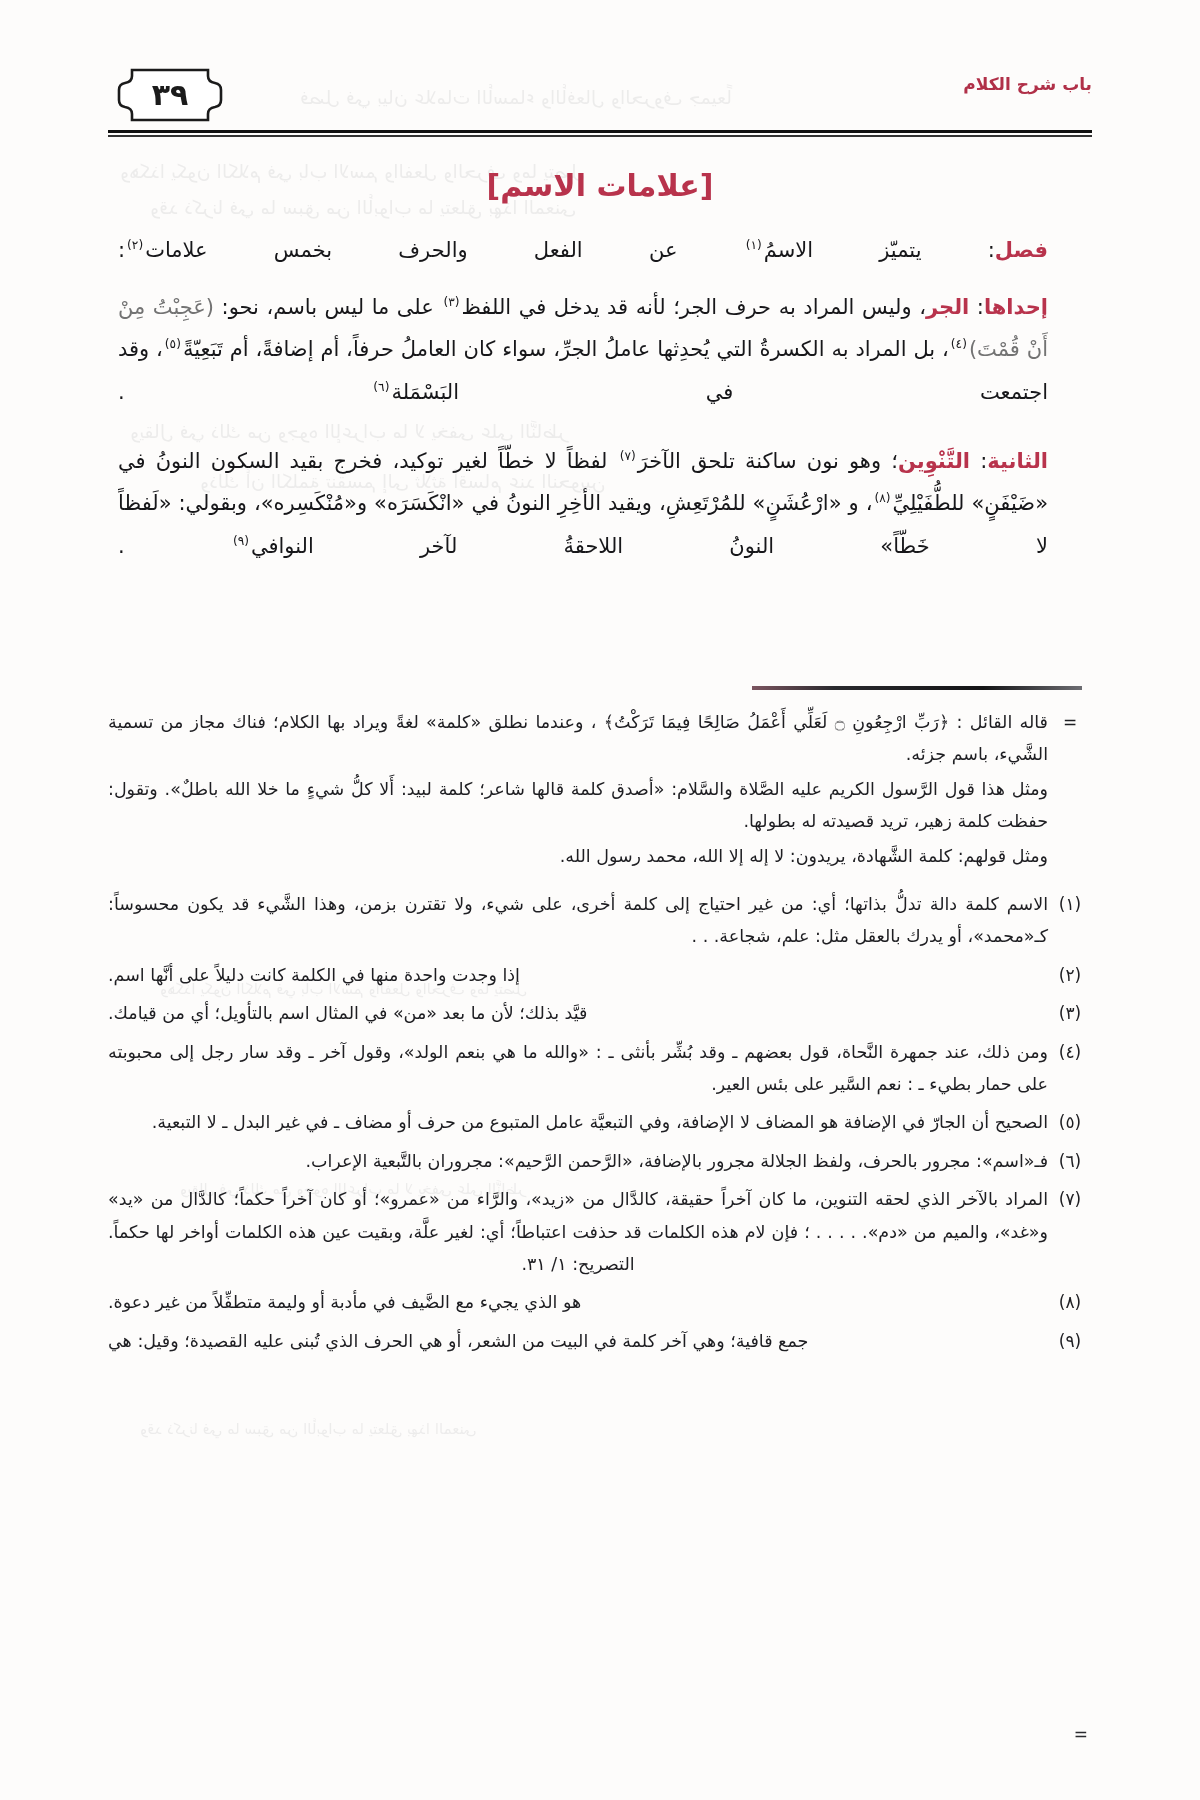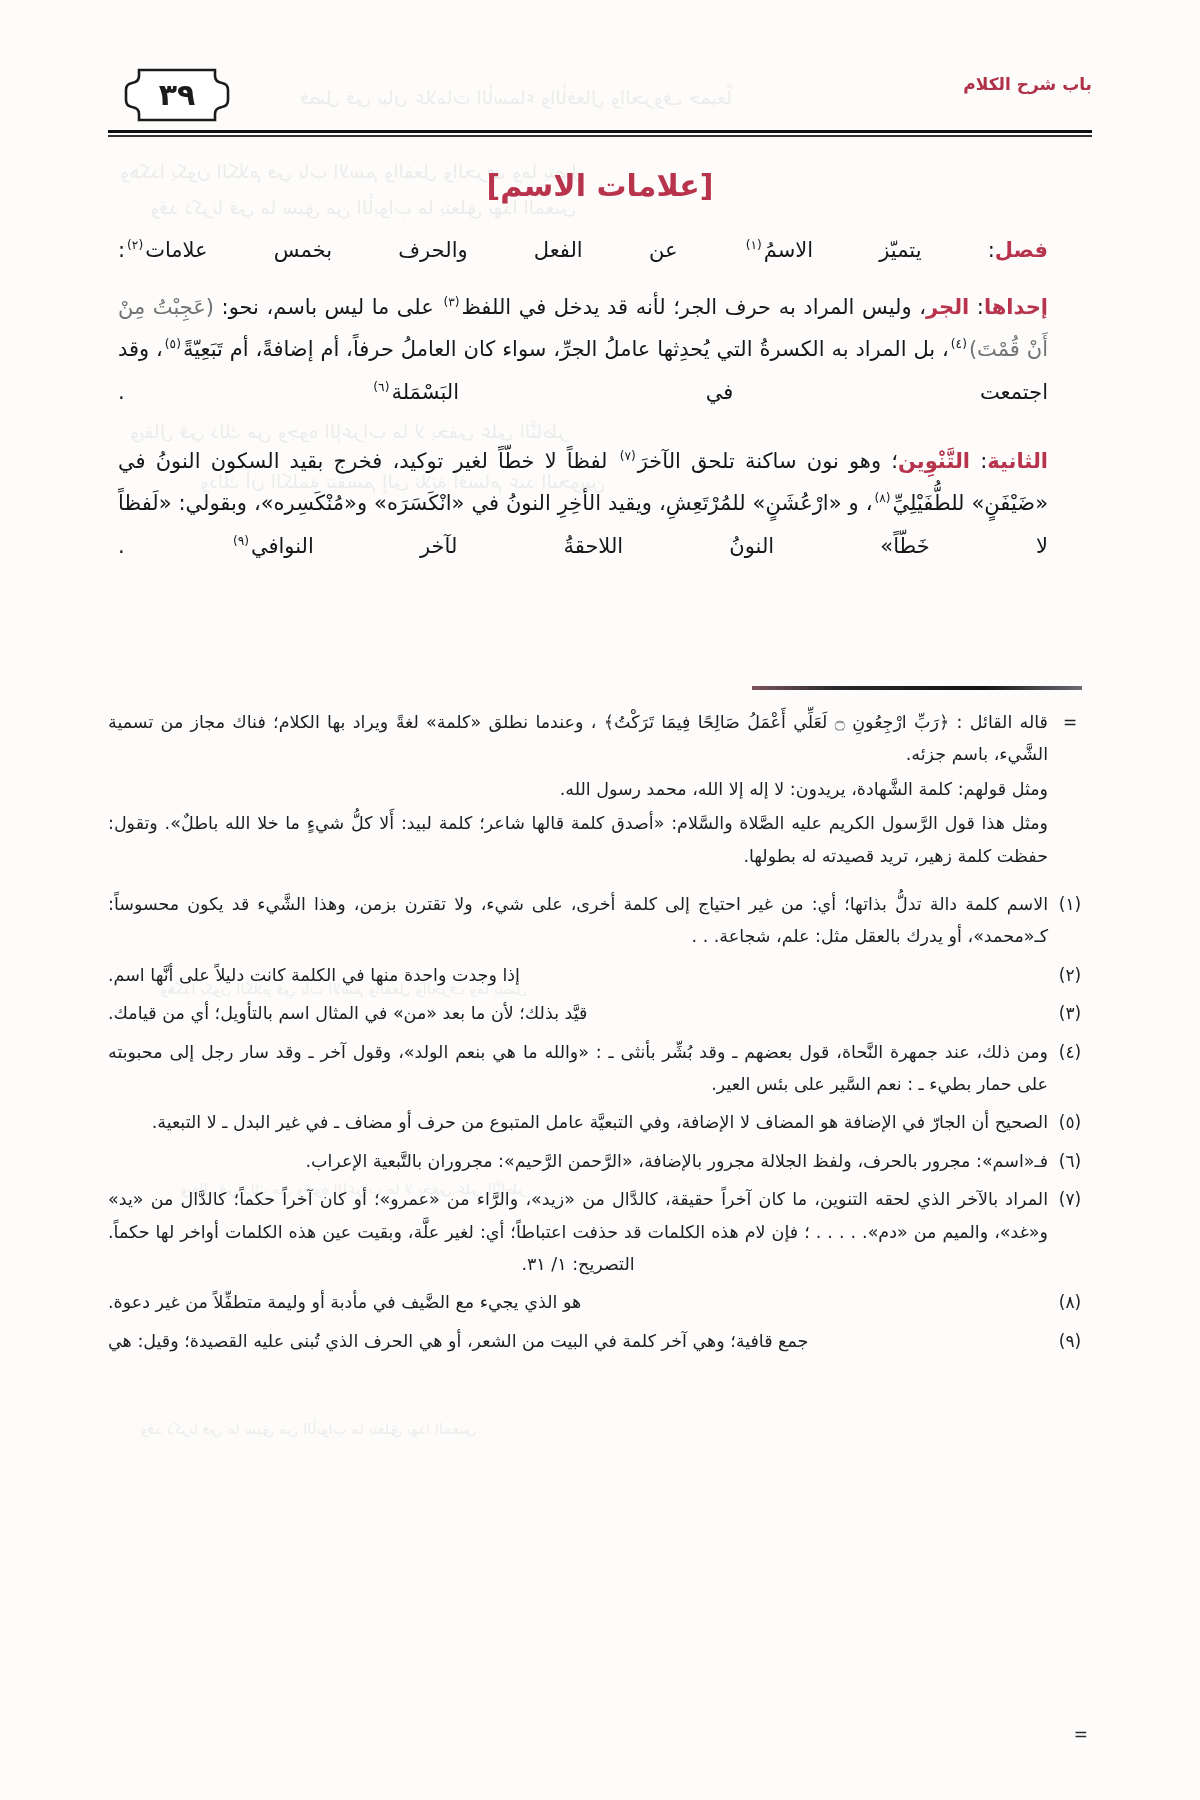--- a/index.html
+++ b/index.html
@@ -39,21 +39,21 @@
   .content {
     position: relative;
     z-index: 2;
   }
 
   
   .header {
     position: absolute;
     top: 62px;
     right: 108px;
-    left: 123px;
+    left: 116px;
     height: 72px;
   }
 
   .page-num-box {
     position: absolute;
     left: 0;
     top: 2px;
     width: 108px;
     height: 62px;
   }
@@ -253,22 +253,22 @@
     </div>
 
     <div class="fn-rule"></div>
 
     <div class="footnotes">
 
       <div class="fn-row fn-cont">
         <div class="fn-marker">=</div>
         <div class="fn-text">
           <p class="quran-line">قاله القائل : ﴿رَبِّ ارْجِعُونِ ۝ لَعَلِّي أَعْمَلُ صَالِحًا فِيمَا تَرَكْتُ﴾ ، وعندما نطلق «كلمة» لغةً ويراد بها الكلام؛ فناك مجاز من تسمية الشَّيء، باسم جزئه.</p>
+          <p>ومثل هذا قول الرَّسول الكريم عليه الصَّلاة والسَّلام: «أصدق كلمة قالها شاعر؛ كلمة لبيد: أَلا كلُّ شيءٍ ما خلا الله باطلٌ». وتقول: حفظت كلمة زهير، تريد قصيدته له بطولها.</p>
           <p style="text-align-last:right;">ومثل قولهم: كلمة الشَّهادة، يريدون: لا إله إلا الله، محمد رسول الله.</p>
-          <p>ومثل هذا قول الرَّسول الكريم عليه الصَّلاة والسَّلام: «أصدق كلمة قالها شاعر؛ كلمة لبيد: أَلا كلُّ شيءٍ ما خلا الله باطلٌ». وتقول: حفظت كلمة زهير، تريد قصيدته له بطولها.</p>
         </div>
       </div>
 
       <div class="fn-row" style="margin-top:14px;">
         <div class="fn-marker">(١)</div>
         <div class="fn-text">الاسم كلمة دالة تدلُّ بذاتها؛ أي: من غير احتياج إلى كلمة أخرى، على شيء، ولا تقترن بزمن، وهذا الشَّيء قد يكون محسوساً: كـ«محمد»، أو يدرك بالعقل مثل: علم، شجاعة. . .</div>
       </div>
 
       <div class="fn-row">
         <div class="fn-marker">(٢)</div>

